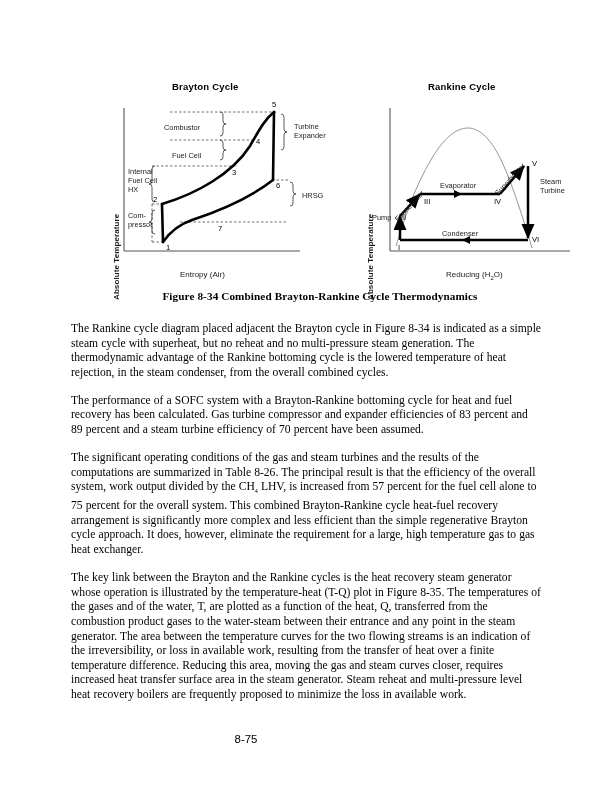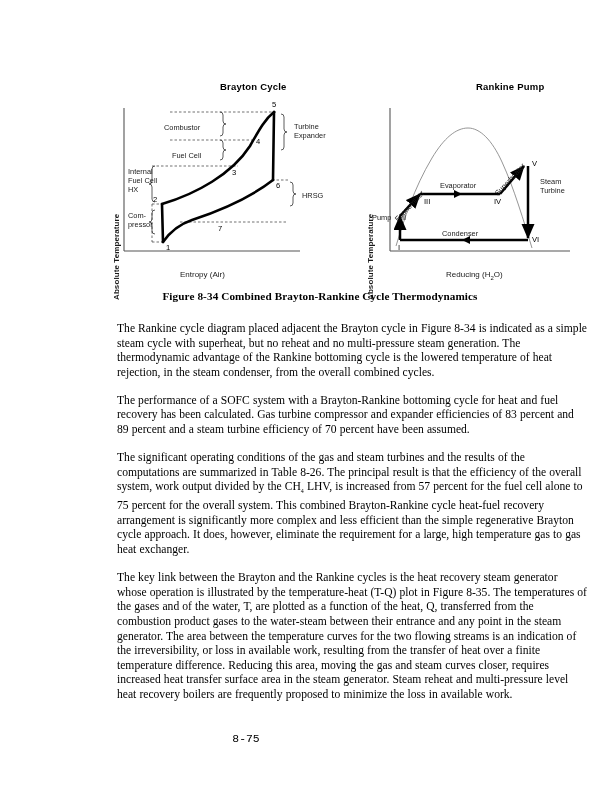--- a/index.html
+++ b/index.html
@@ -25,21 +25,20 @@
     height: 240px;
   }
   .chart-title {
     position: absolute;
     font-family: "Liberation Sans", sans-serif;
     font-weight: bold;
     font-size: 9.5px;
     letter-spacing: 0.2px;
     color: #000;
     white-space: nowrap;
-    margin-left: 48px;
   }
   .title-brayton { left: 172px; top: 11px; }
   .title-rankine { left: 428px; top: 11px; }
 
   .axis-ylabel {
     position: absolute;
     font-family: "Liberation Sans", sans-serif;
     font-weight: bold;
     font-size: 8px;
     color: #1a1a1a;
@@ -77,39 +76,38 @@
     letter-spacing: 0.1px;
     padding-left: 14px;
   }
 
   
   .body-text {
     position: absolute;
     left: 71px;
     top: 322px;
     width: 470px;
-    margin-left: 46px;
   }
   .body-text p {
     margin: 0 0 13.5px 0;
     font-family: "Liberation Serif", serif;
     font-size: 11.6px;
     line-height: 14.6px;
     text-align: left;
     word-spacing: 0.2px;
   }
 
   
   .page-number {
     position: absolute;
     left: 0;
     top: 733px;
     width: 492px;
     text-align: center;
-    font-family: Liberation Mono, monospace;
+    font-family: Liberation Sans, sans-serif;
     font-size: 11.4px;
   }
 
   .svg-label {
     font-family: "Liberation Sans", sans-serif;
     font-size: 7.4px;
     fill: #1a1a1a;
   }
   .svg-label-pt {
     font-family: "Liberation Sans", sans-serif;
@@ -117,21 +115,21 @@
     fill: #000;
   }
 </style>
 </head>
 <body>
 
 <div class="figure-block">
 
   <div class="chart-title title-brayton">Brayton Cycle</div>
 
-  <div class="chart-title title-rankine">Rankine Pump</div>
+  <div class="chart-title title-rankine">Rankine Cycle</div>
 
   <div class="axis-ylabel" style="left:112px; top:230px;">Absolute Temperature</div>
 
   <div class="axis-ylabel" style="left:366px; top:230px;">Absolute Temperature</div>
 
   <div class="axis-xlabel" style="left:180px; top:200px;">Entropy (Air)</div>
 
   <div class="axis-xlabel" style="left:446px; top:200px;"><span>Reducing (H</span><span class="sub">2</span><span>O)</span></div>
 
   <svg class="diagram-svg" width="612" height="240" viewBox="0 0 612 240">

